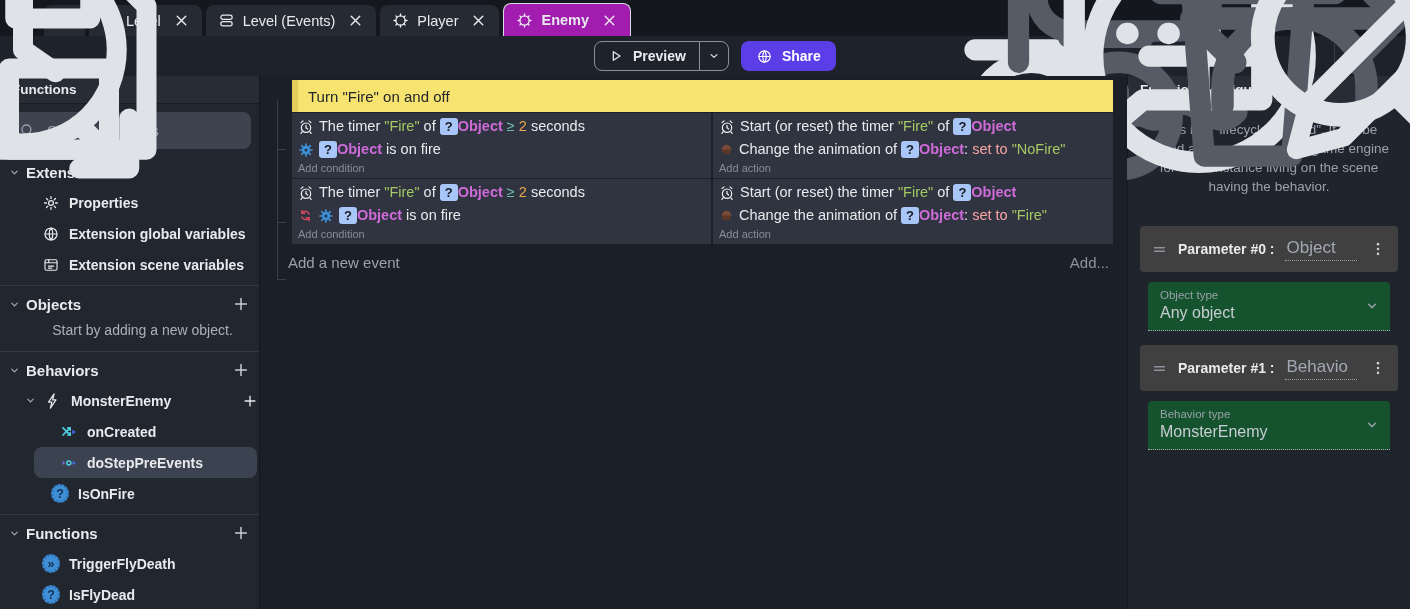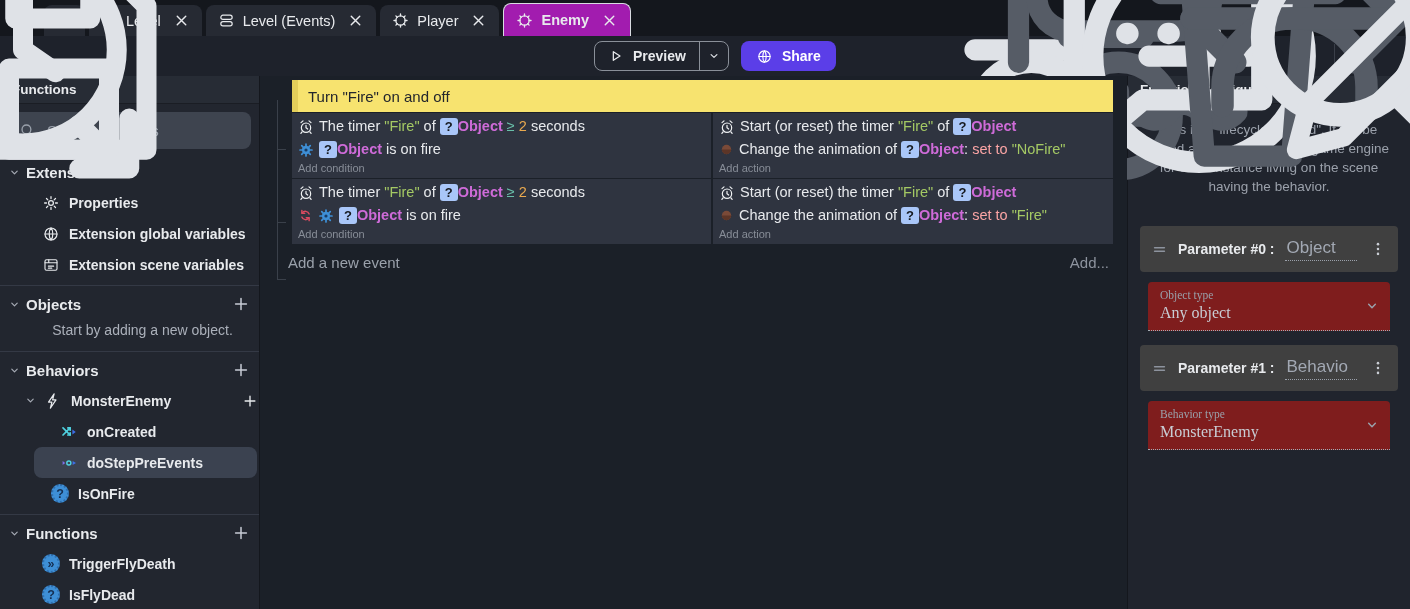--- a/index.html
+++ b/index.html
@@ -96,22 +96,22 @@
   .right-panel { width:283px; background:#20242D; border-left:1px solid #14171D; display:flex; flex-direction:column; overflow:hidden; }
   .rp-desc { color:#9BA1AB; font-size:13.5px; line-height:19px; text-align:center; margin:16px 15px 0; }
   .param-block { margin:0 12px; background:#404040; border-radius:4px; height:46px; display:flex; align-items:center;
                  padding:0 11px; gap:10px; }
   .param-block.first { margin-top:30px; }
   .param-block.next { margin-top:14px; }
   .drag-handle { width:17px; height:17px; color:#8D939E; cursor:grab; }
   .param-label { font-size:14px; font-weight:bold; white-space:nowrap; }
   .param-value { font-size:17px; color:#A2A8B3; border-bottom:1.5px dotted #9AA0AA; padding:0 2px 2px; min-width:72px; }
   .param-kebab { margin-left:auto; width:18px; height:18px; color:#C9CDD4; cursor:pointer; }
-  .type-select { margin:10px 20px 0; background:#7f1d1d; border-radius:4px 4px 0 0; border-bottom:1px dotted #A6ABB3;
-                 padding:7px 12px 8px; position:relative; cursor:pointer;font-family:Liberation Serif, serif; }
+  .type-select { margin:10px 20px 0; background:#14532d; border-radius:4px 4px 0 0; border-bottom:1px dotted #A6ABB3;
+                 padding:7px 12px 8px; position:relative; cursor:pointer; }
   .type-label { font-size:11.5px; color:#9AA1AB; }
   .type-value { font-size:16px; color:#C9CDD4; margin-top:3px; }
   .type-chevron { position:absolute; right:10px; top:50%; transform:translateY(-50%); width:16px; height:16px; color:#9AA1AB; }
 </style>
 </head>
 <body>
 
 <div class="titlebar">
   <div class="hamburger icon">
       <svg viewBox="0 0 24 24" fill="none" stroke="currentColor" stroke-width="2" stroke-linecap="round" stroke-linejoin="round">

